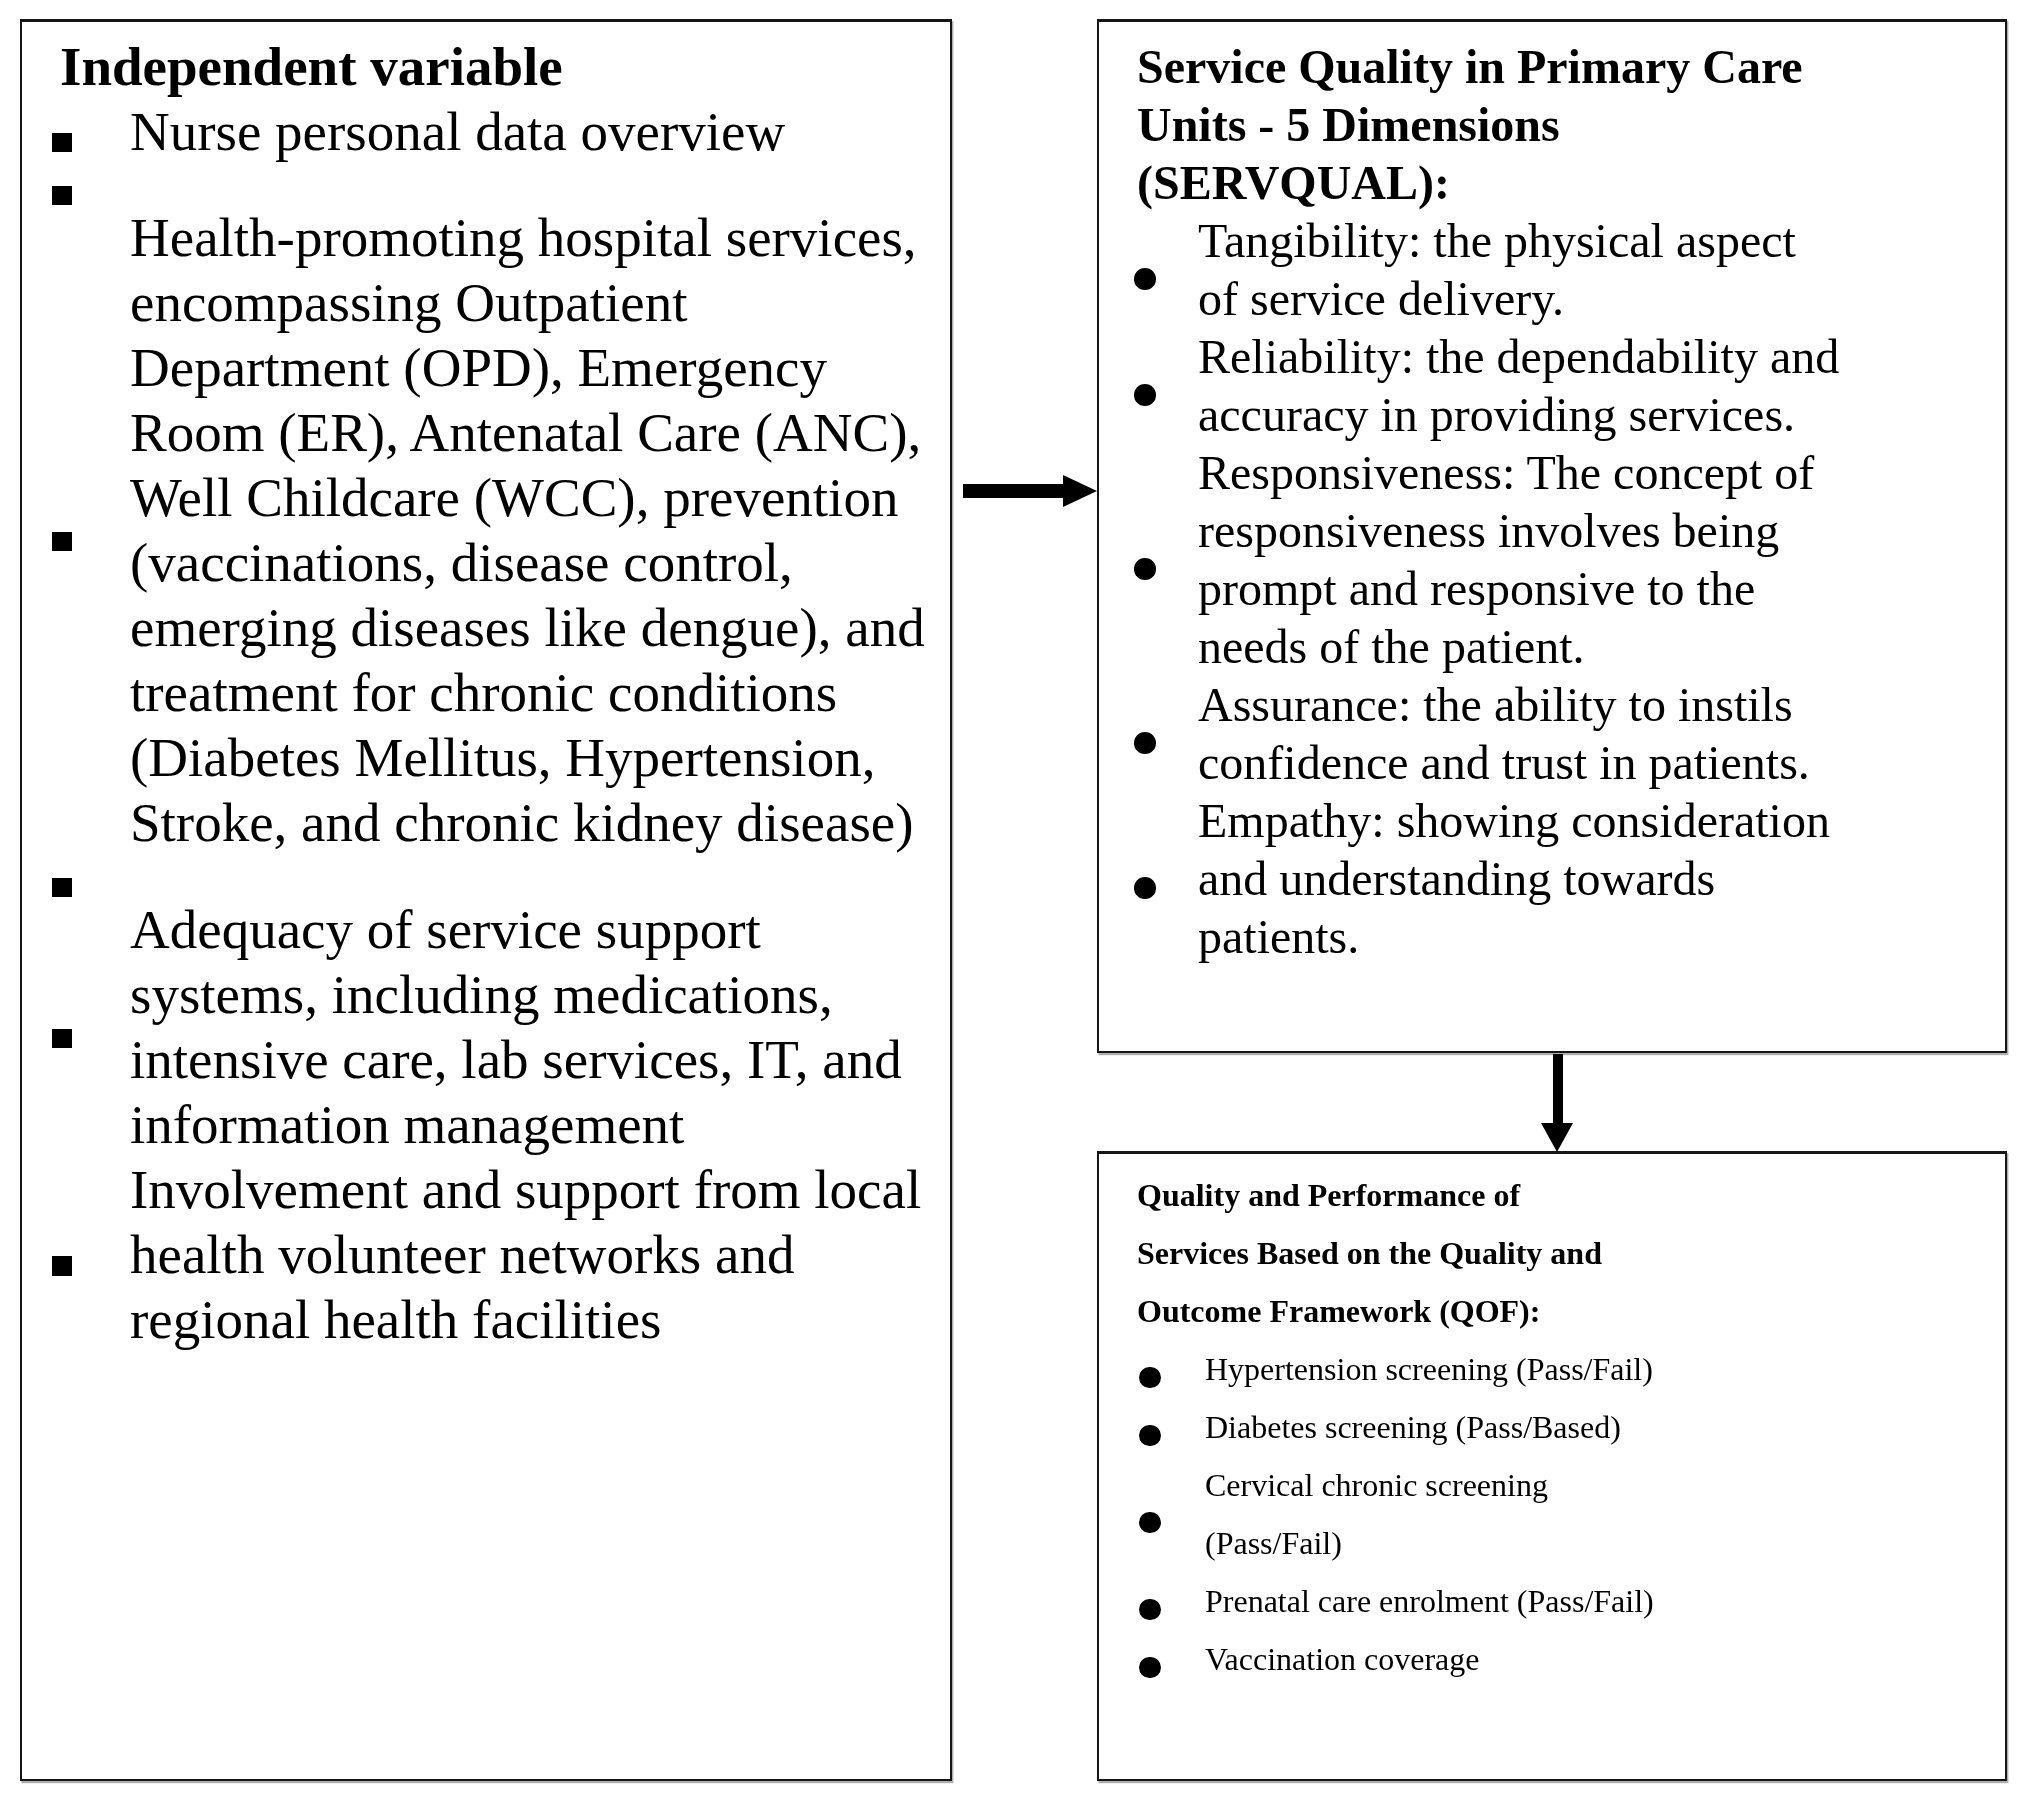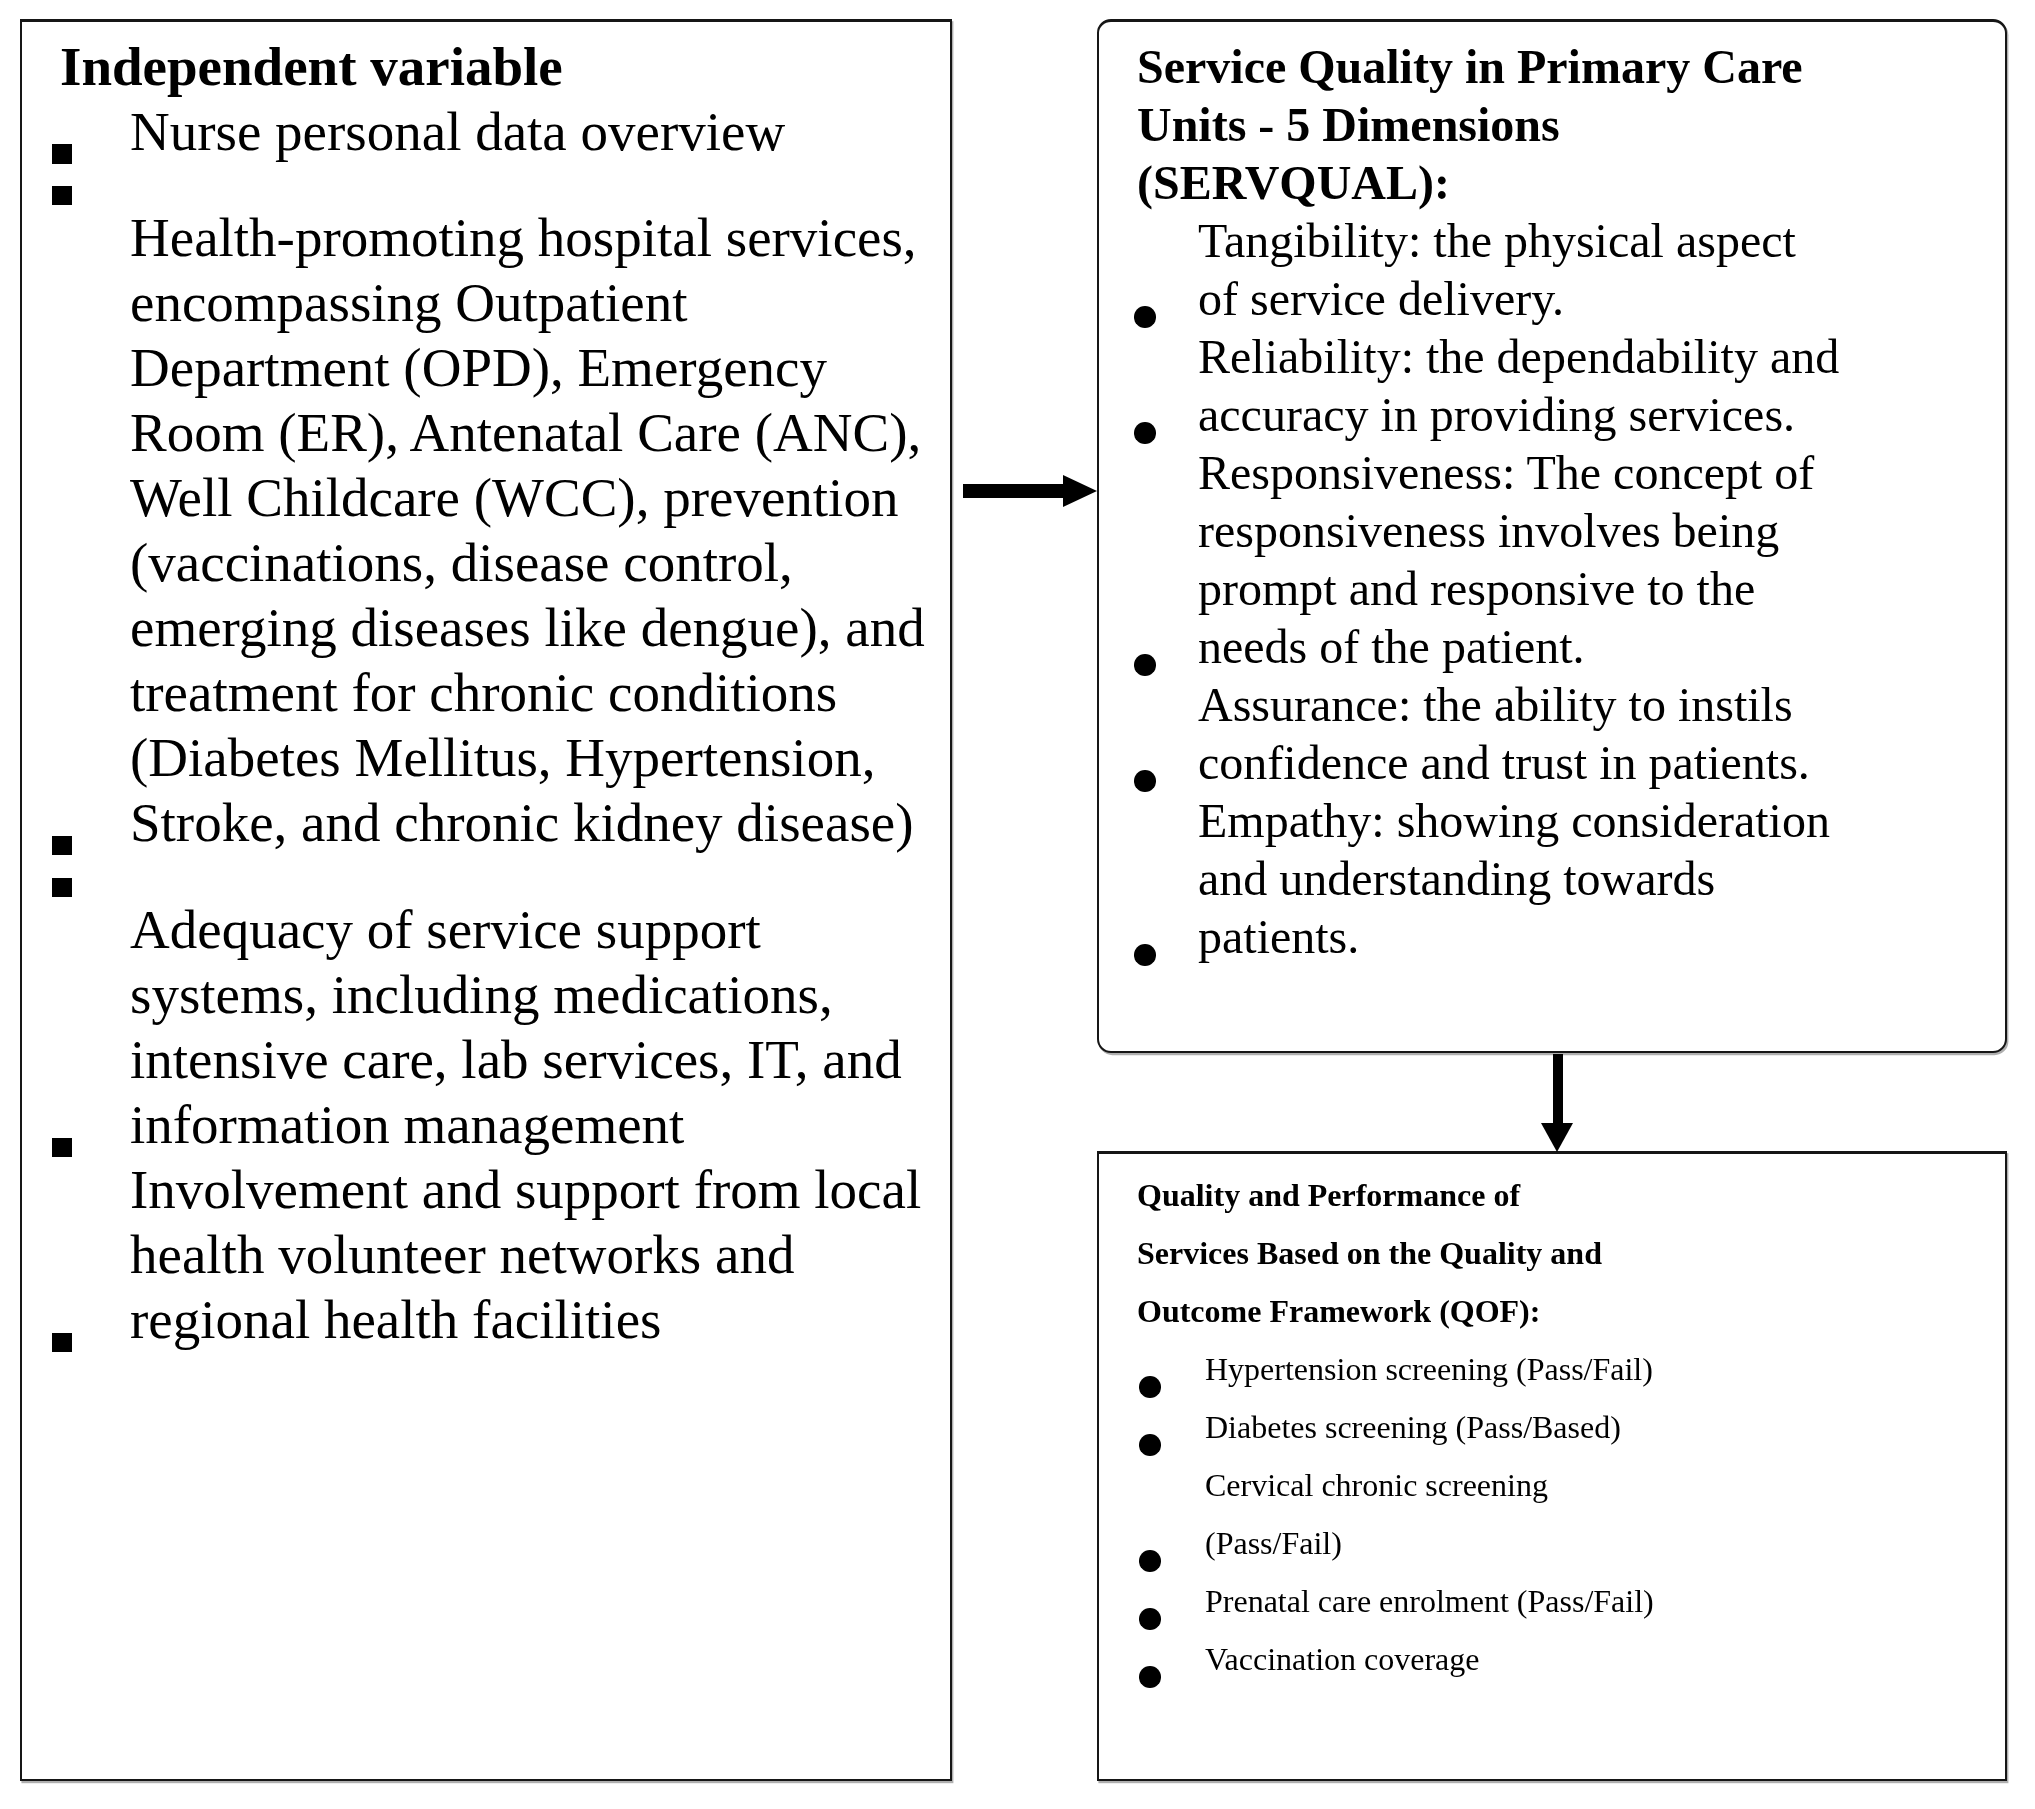--- a/index.html
+++ b/index.html
@@ -22,33 +22,32 @@
   }
   .box-left {
     left: 20px; top: 19px; width: 932px; height: 1762px;
     font-size: 55px; line-height: 65px;
     padding-top: 11.6px;
   }
   .box-topright {
     left: 1097px; top: 19px; width: 910px; height: 1034px;
     font-size: 48px; line-height: 58px;
     padding-top: 16px;
-    border-radius: 14px;
   }
   .box-bottomright {
     left: 1097px; top: 1151px; width: 910px; height: 630px;
     font-size: 32px; line-height: 58px;
     padding-top: 11.6px;
   }
   .box-title {
     font-weight: bold;
     white-space: pre-line;
     margin-left: 38px;
   }
-  .item { display: flex; align-items: flex-end; }
+  .item { display: flex; align-items: center; }
   .box-left .item { padding-left: 30px; }
   .box-topright .item { padding-left: 35px; }
   .box-bottomright .item { padding-left: 40px; }
   .marker-cell { flex: 0 0 auto; display: flex; }
   .box-left .marker-cell { width: 78px; }
   .box-topright .marker-cell { width: 64px; }
   .box-bottomright .marker-cell { width: 66px; }
   .sq-bullet { width: 19.5px; height: 19.5px; background: #000; margin-top: 22.4px; }
   .dot-bullet { width: 21.7px; height: 21.7px; border-radius: 50%; background: #000; margin-top: 18px; }
   .item-text { white-space: pre-line; flex: 1 1 auto; }

